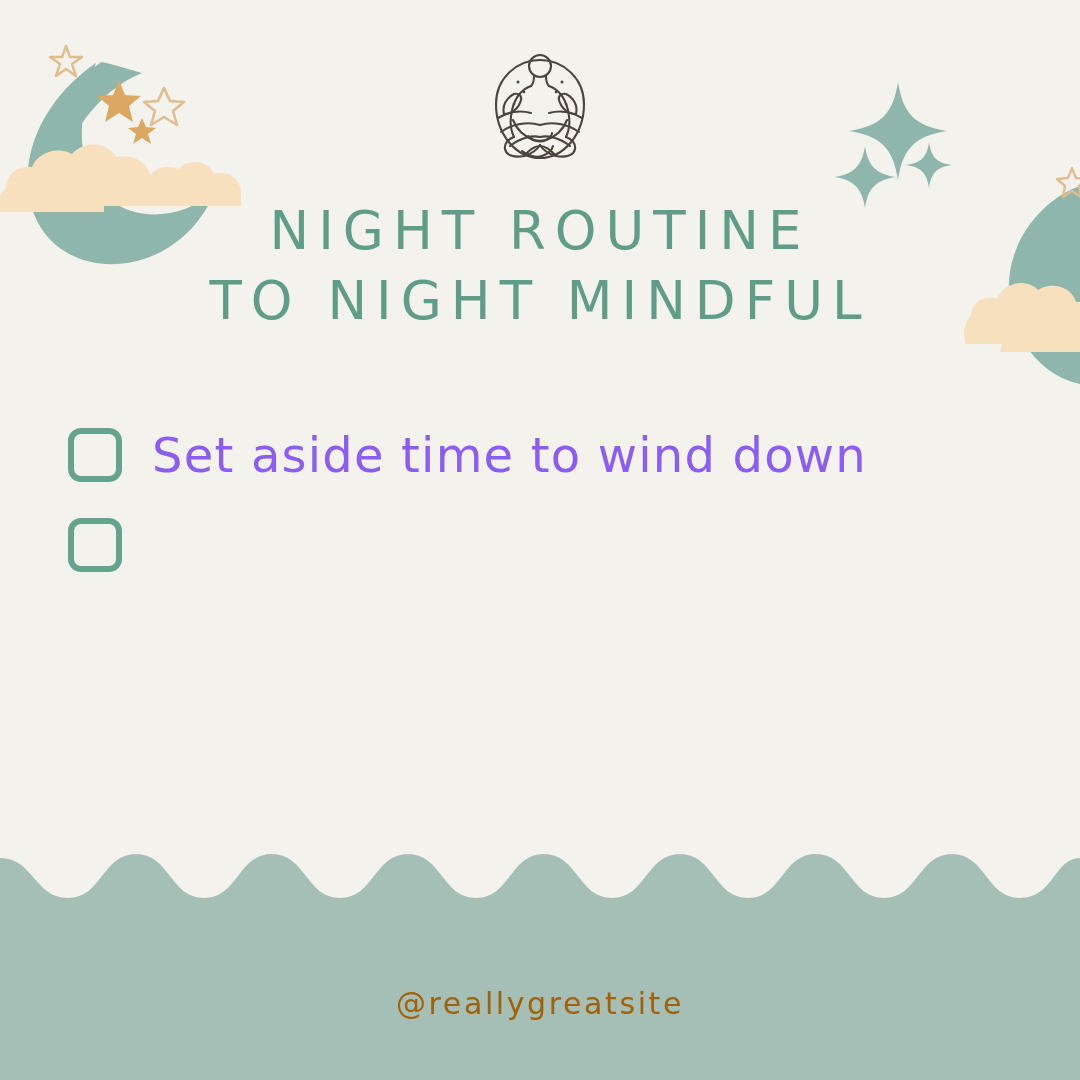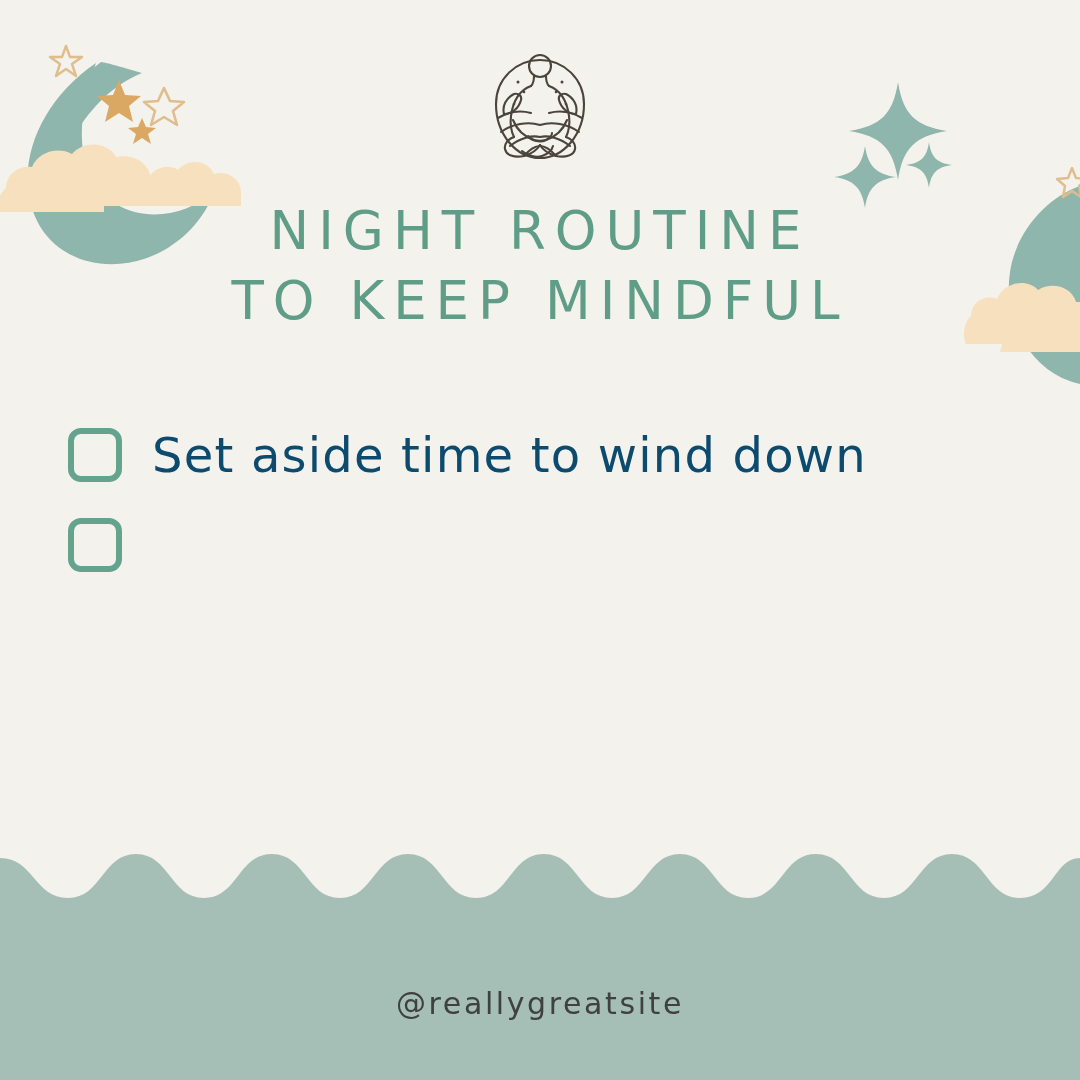--- a/index.html
+++ b/index.html
@@ -75,33 +75,33 @@
     flex: 0 0 auto;
     width: 42px;
     height: 42px;
     border: 6px solid #64a48f;
     border-radius: 13px;
     box-sizing: content-box;
     background: transparent;
   }
   .check-label {
     margin-left: 30px;
-    color: #0c4a6e;
+    color: #8b5cf6;
     font-size: 48px;
     line-height: 54px;
     letter-spacing: 1.2px;
     white-space: nowrap;
   }
   .footer-handle {
     position: absolute;
     left: 0;
     bottom: 58px;
     width: 1080px;
     text-align: center;
-    color: #404040;
+    color: #a16207;
     font-size: 30px;
     letter-spacing: 2.6px;
     line-height: 36px;
   }
 </style>
 </head>
 <body>
 
 <div id="poster">
 
@@ -201,21 +201,21 @@
         <circle cx="30" cy="56" r="1.3"></circle>
         <circle cx="78" cy="34" r="1.5"></circle>
         <circle cx="72" cy="44" r="1.3"></circle>
         <circle cx="82" cy="56" r="1.3"></circle>
       </g>
     </svg>
   </div>
 
   <div class="title-block">
     <div class="title-line">NIGHT ROUTINE</div>
-    <div class="title-line">TO KEEP MINDFUL</div>
+    <div class="title-line">TO NIGHT MINDFUL</div>
   </div>
 
   <div class="checklist">
     <div class="check-row">
       <span class="checkbox"></span>
       <span class="check-label">Set aside time to wind down</span>
     </div>
     <div class="check-row">
       <span class="checkbox"></span>
     </div>

